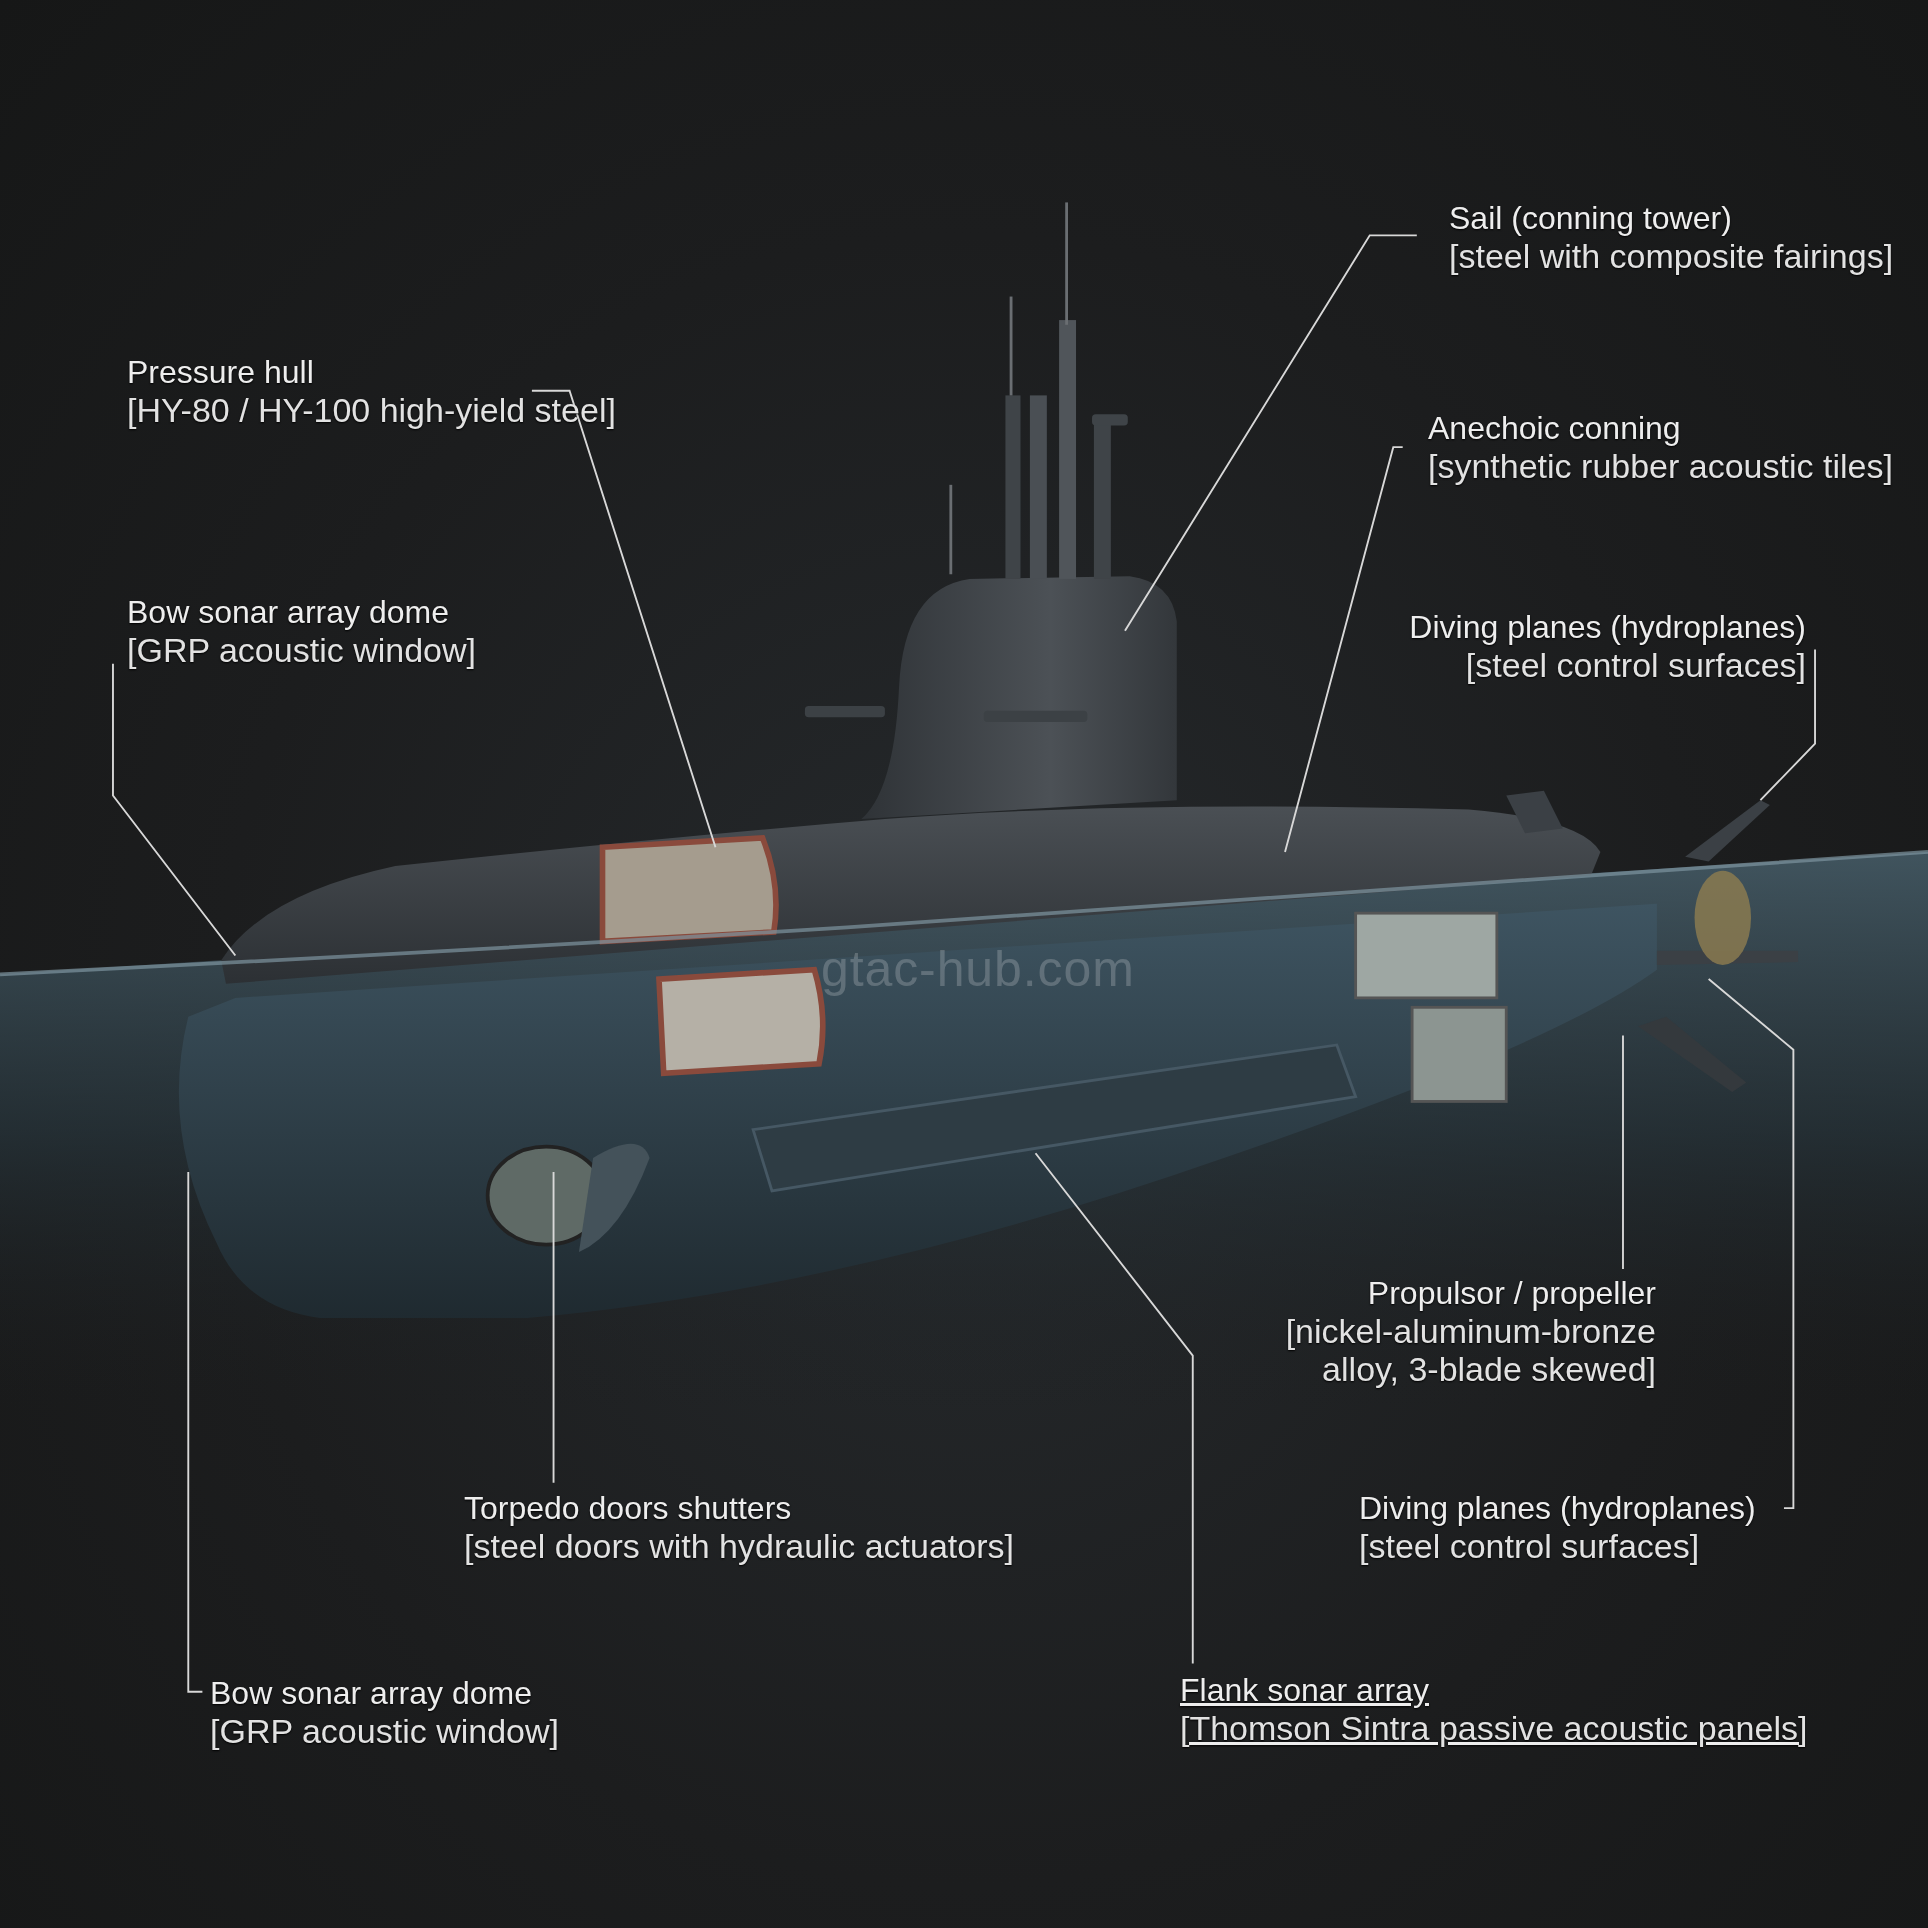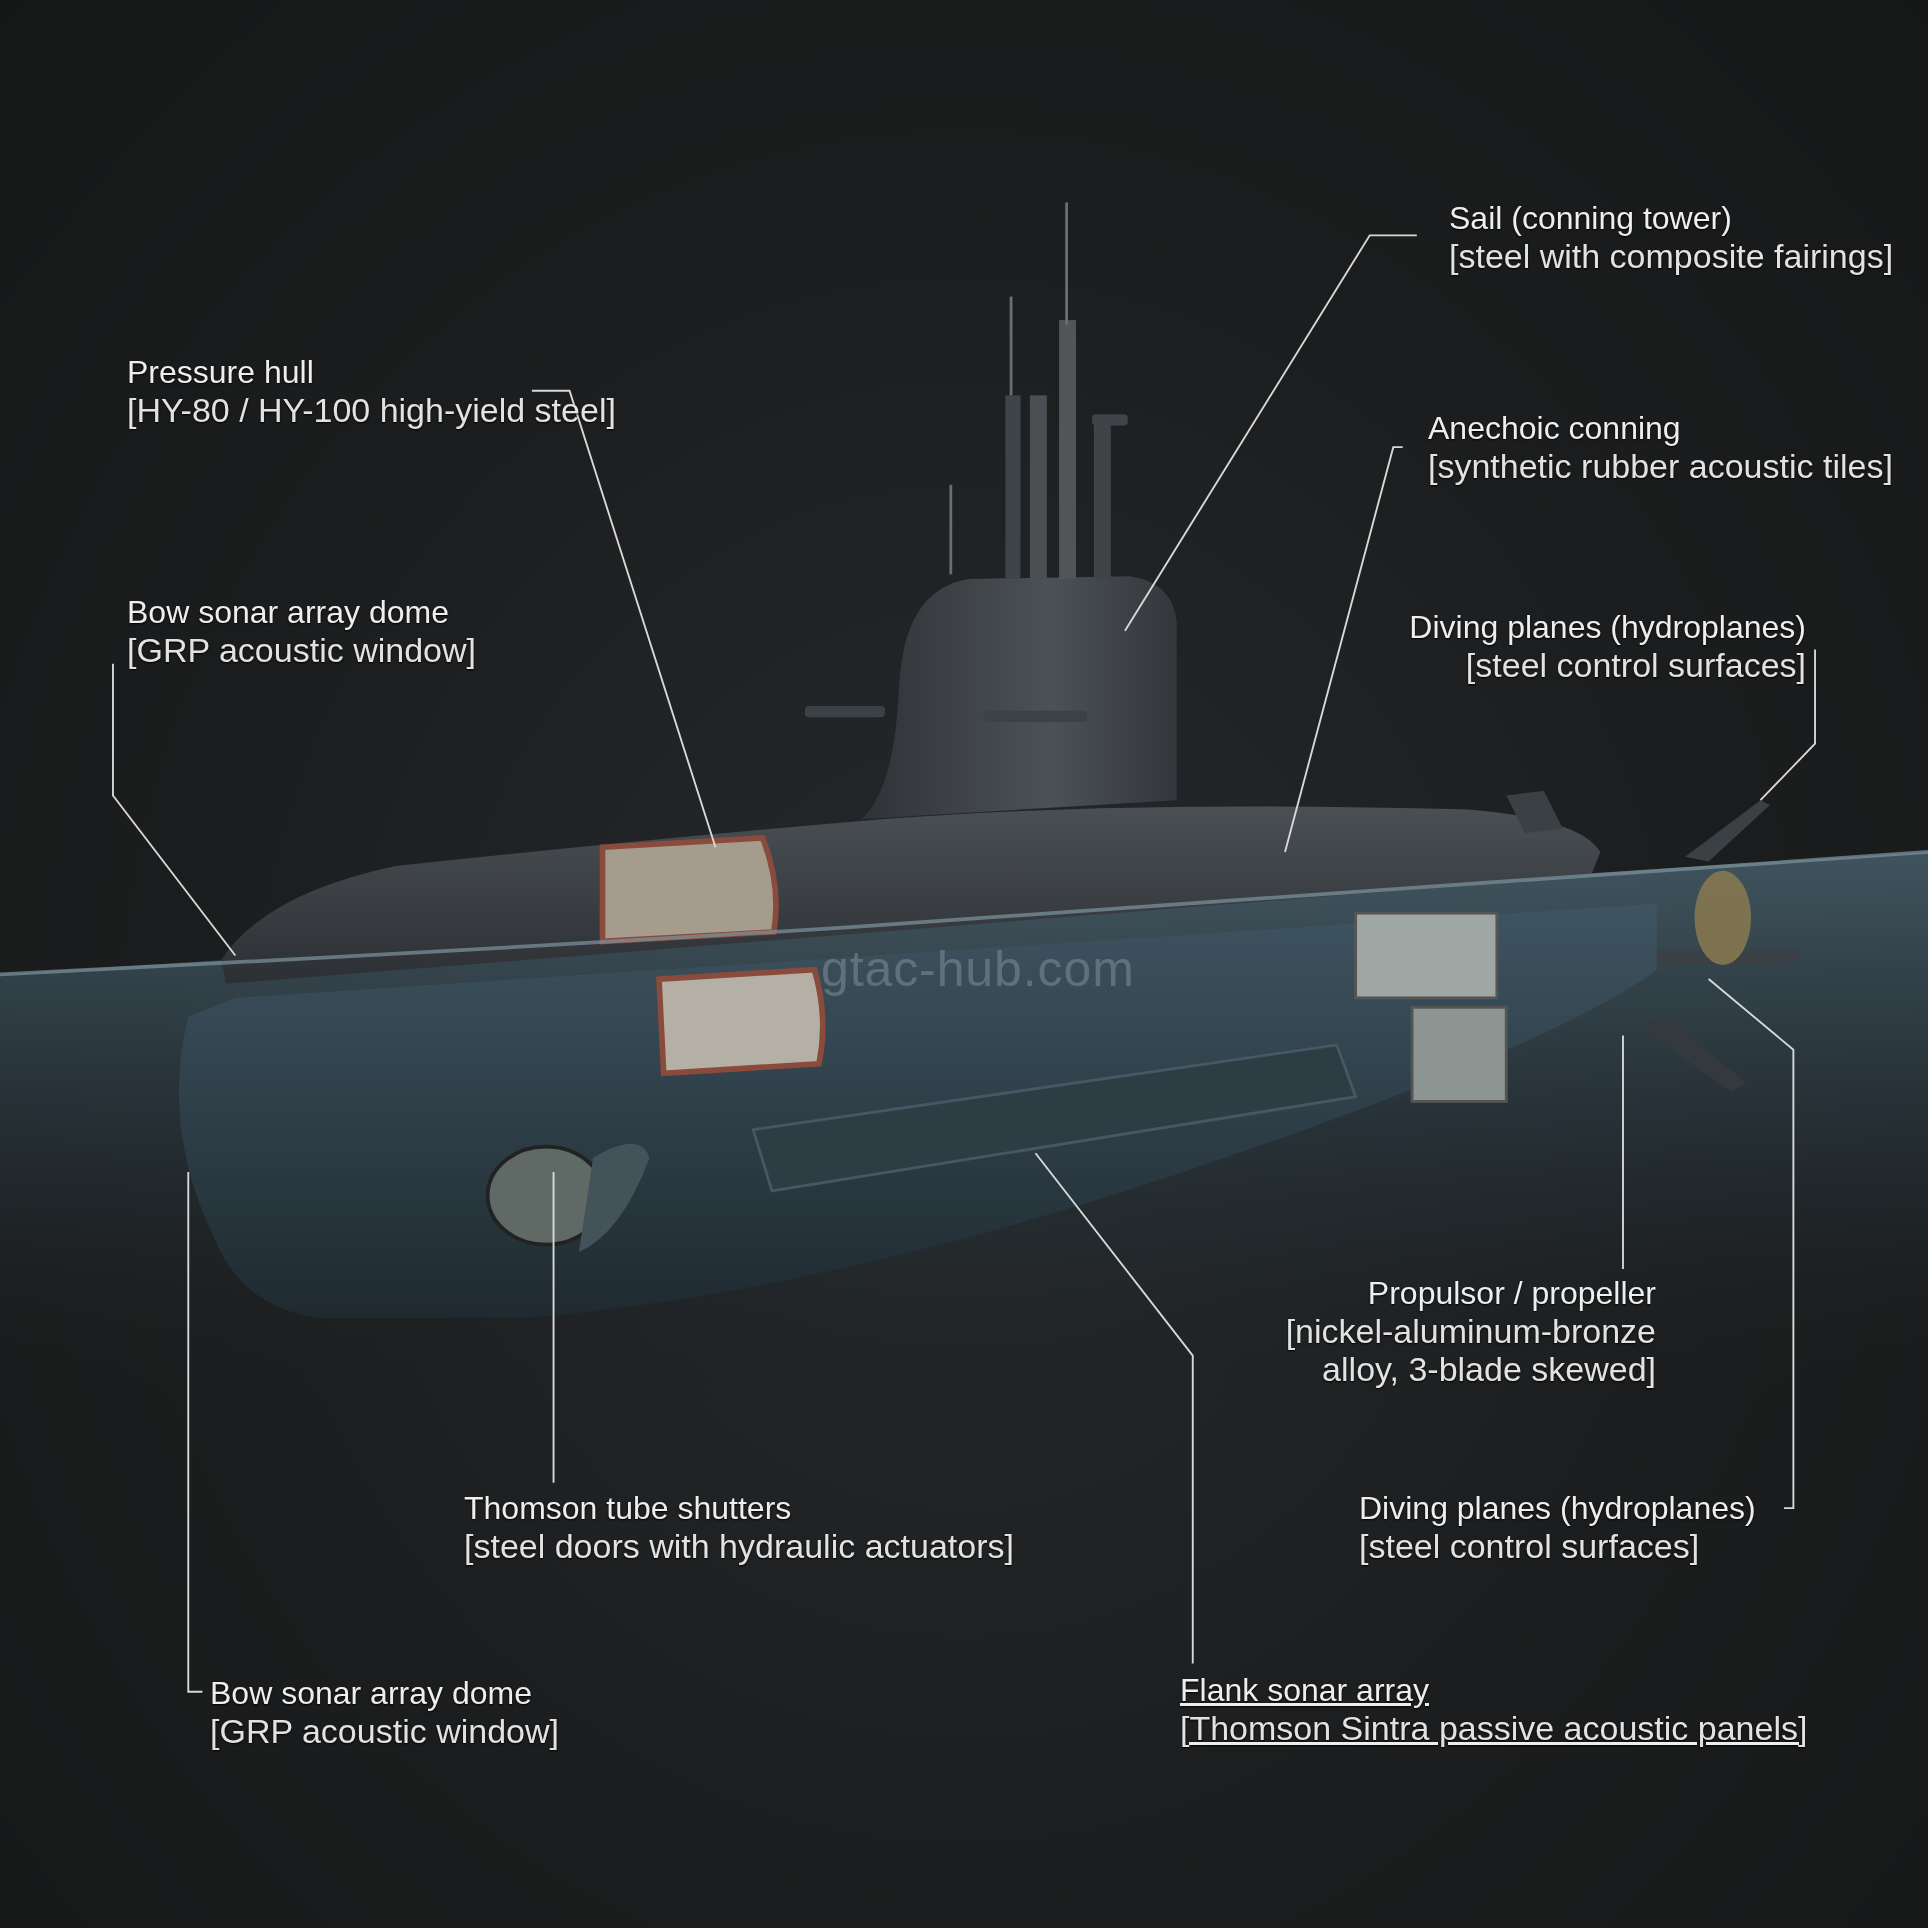--- a/index.html
+++ b/index.html
@@ -117,21 +117,21 @@
   <span class="s">[steel control surfaces]</span>
 </div>
 
 <div class="label right" style="right:272px;top:1276px;">
   <span class="t">Propulsor / propeller</span>
   <span class="s">[nickel-aluminum-bronze</span>
   <span class="s">alloy, 3-blade skewed]</span>
 </div>
 
 <div class="label" style="left:464px;top:1491px;">
-  <span class="t">Thomson tube shutters</span>
+  <span class="t">Torpedo doors shutters</span>
   <span class="s">[steel doors with hydraulic actuators]</span>
 </div>
 
 <div class="label" style="left:1359px;top:1491px;">
   <span class="t">Diving planes (hydroplanes)</span>
   <span class="s">[steel control surfaces]</span>
 </div>
 
 <div class="label" style="left:210px;top:1676px;">
   <span class="t">Bow sonar array dome</span>

